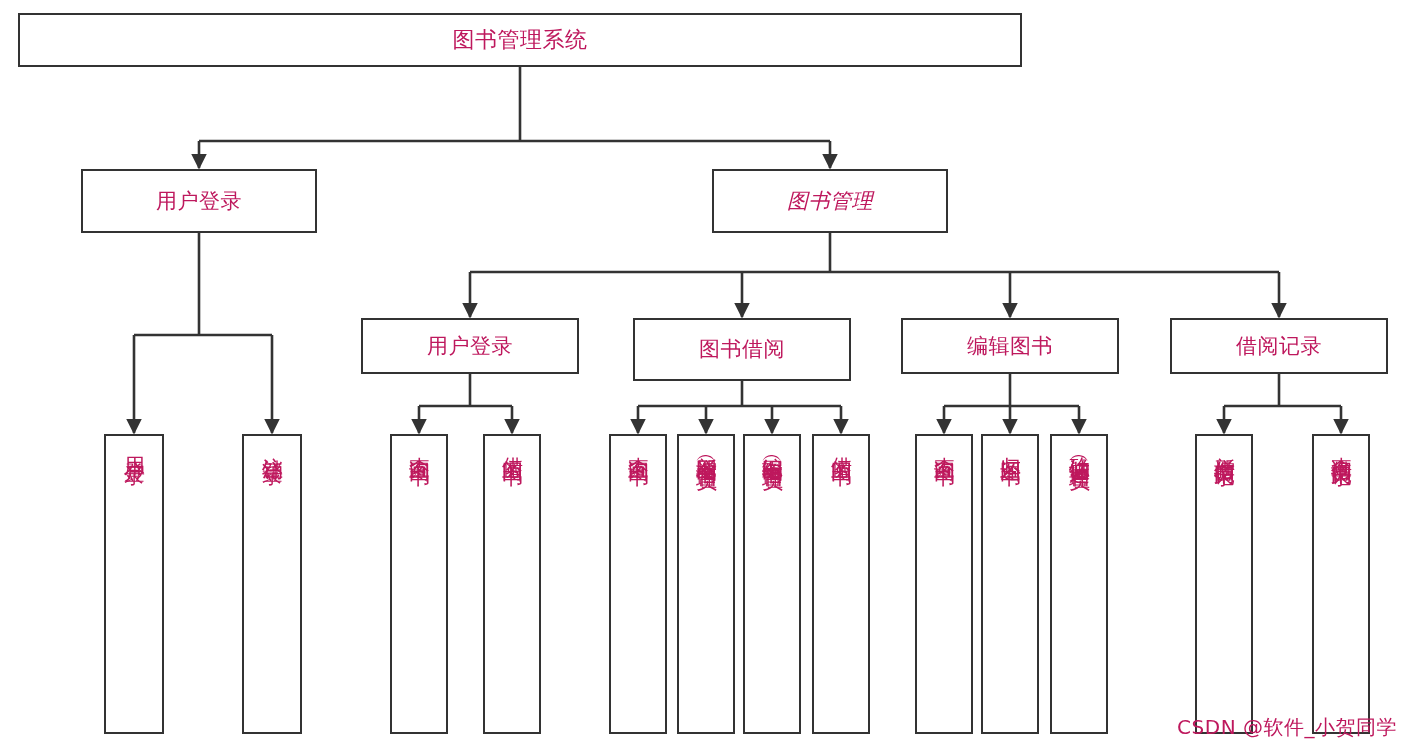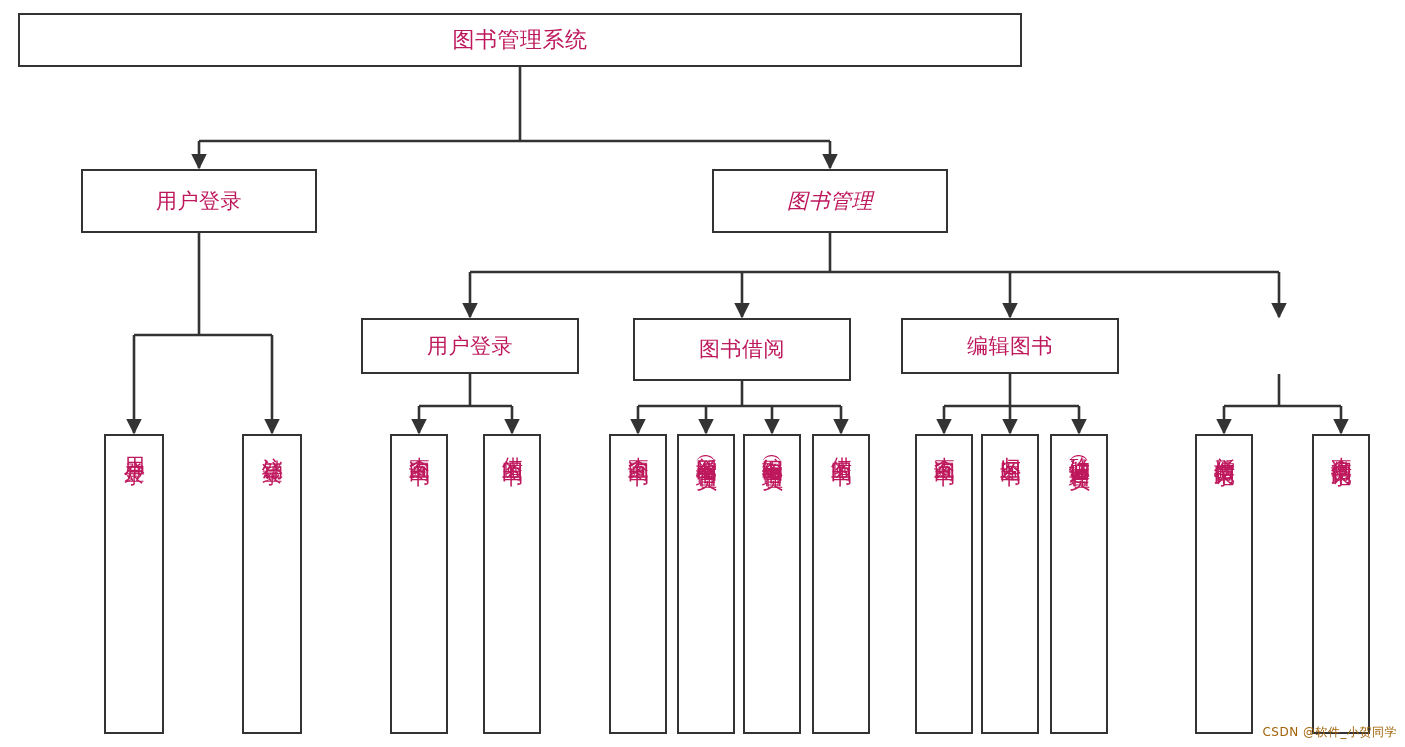--- a/index.html
+++ b/index.html
@@ -55,22 +55,22 @@
     font-size:21px;
     letter-spacing:3px;
     line-height:1.0;
     margin:0 auto;
   }
   .node.v.tall .lbl{ letter-spacing:2px; }
   .watermark{
     position:absolute;
     right:8px;
     bottom:6px;
-    font-size:12px;
-    color:#a16207;
+    font-size:20px;
+    color:#be185d;
     letter-spacing:0.5px;
     white-space:nowrap;
     z-index:5;
   }
 </style>
 </head>
 <body>
 
 <div id="canvas">
 
@@ -130,20 +130,23 @@
 
   <div class="node h" id="n-new-book-rec" style="left: 361px; top: 318px; width: 218px; height: 56px;">
     <span class="lbl">用户登录</span>
   </div>
   <div class="node h" id="n-book-borrow" style="left: 633px; top: 318px; width: 218px; height: 63px;">
     <span class="lbl">图书借阅</span>
   </div>
   <div class="node h" id="n-current-borrow" style="left: 901px; top: 318px; width: 218px; height: 56px;">
     <span class="lbl">编辑图书</span>
   </div>
+  <div class="node h" id="n-borrow-record" style="left: 1170px; top: 318px; width: 218px; height: 56px;">
+    <span class="lbl">借阅记录</span>
+  </div>
 
   <div class="node v" id="n-leaf-user-login" style="left: 104px; top: 434px; width: 60px; height: 300px;">
     <span class="lbl">用户登录</span>
   </div>
   <div class="node v" id="n-leaf-logout" style="left: 242px; top: 434px; width: 60px; height: 300px;">
     <span class="lbl">注销登录</span>
   </div>
 
   <div class="node v" id="n-leaf-query-book-1" style="left: 390px; top: 434px; width: 58px; height: 300px;">
     <span class="lbl">查询图书</span>

